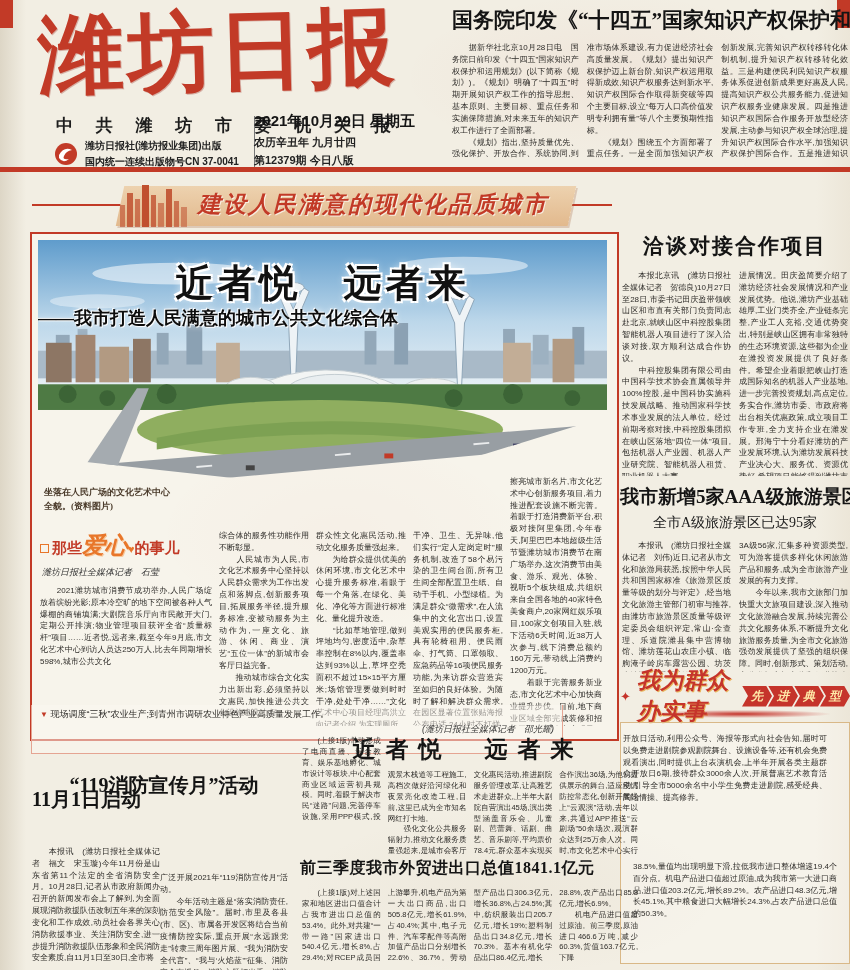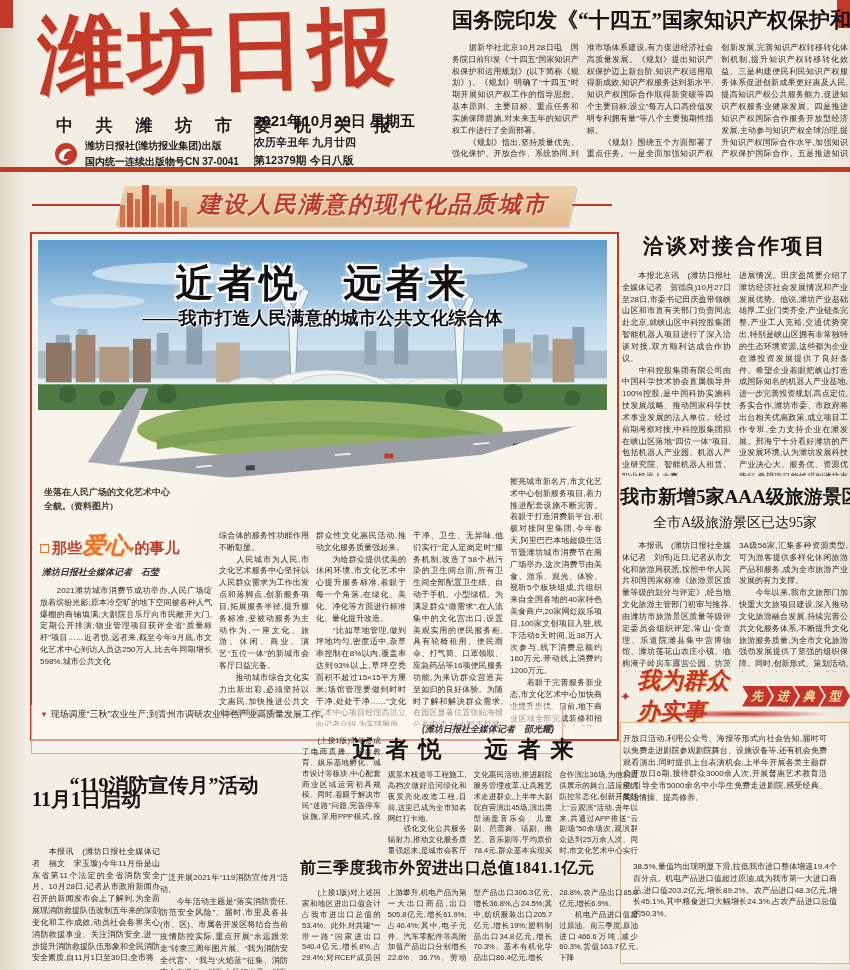--- a/index.html
+++ b/index.html
@@ -37,21 +37,21 @@
   
   .featbox{left:30px;top:232px;width:585px;height:505px;border:2px solid #c23a27;background:rgba(252,250,244,.45);}
   .photo-wrap{left:6px;top:6px;width:569px;height:252px;clip-path:polygon(0 0,100% 0,100% 70%,57% 100%,0 86%);}
   .photo-title{font-size:38px;letter-spacing:4px;color:#111;
     text-shadow:-2px -2px 0 #fff,2px -2px 0 #fff,-2px 2px 0 #fff,2px 2px 0 #fff,0 0 8px #fff;}
   .photo-sub{font-size:18px;color:#0d0d0d;font-weight:900;
     text-shadow:-1px -1px 0 rgba(255,255,255,.9),1px 1px 0 rgba(255,255,255,.9),0 0 6px rgba(255,255,255,.9);}
   .caption{font-size:9px;font-weight:700;color:#4a3a2a;line-height:1.5;font-family:"Liberation Serif",serif;}
   .tag-pre{font-size:15px;font-weight:900;color:#c23a27;}
   .tag-heart{font-size:23px;font-weight:900;font-style:italic;color:#e8762a;text-shadow:1px 1px 0 #f7c79a;}
-  .byline{font-size:9px;font-weight:700;font-style:italic;color:#333;}
+  .byline{font-size:9px;font-weight:400;font-style:italic;color:#333;}
   
   .rr-h1{font-size:21px;text-align:center;letter-spacing:2px;}
   .rr-sub{font-size:14px;text-align:center;color:#1c1c1c;font-family:"Liberation Serif",serif;}
   .slogan{font-size:23px;font-weight:900;font-style:italic;color:#c5342b;
     text-shadow:1px 1px 0 #e9b45a;}
   .badge{display:inline-block;background:#c5342b;color:#ffe9a8;font-weight:900;font-style:italic;
     font-size:12px;padding:2px 9px 2px 9px;margin-left:-4px;
     clip-path:polygon(0 0,calc(100% - 6px) 0,100% 50%,calc(100% - 6px) 100%,0 100%,6px 50%);}
   .tanbox{border:1px solid #d9b887;background:rgba(252,250,244,.4);}
   .cutbox{border:1px solid #e5a492;border-top:none;background:rgba(252,248,242,.5);}
@@ -197,21 +197,21 @@
           <rect x="440" y="205" width="16" height="2" transform="rotate(-5 448 206)"></rect>
         </g>
         <g>
           <rect x="90" y="238" width="9" height="5" fill="#d8d8d8"></rect>
             <rect x="210" y="228" width="9" height="5" fill="#444"></rect>
           <rect x="350" y="216" width="9" height="5" fill="#c23a27"></rect>
             <rect x="480" y="206" width="9" height="5" fill="#446"></rect>
         </g>
       </svg>
       <div class="abs serif photo-title" style="left:0;top:18px;width:100%;text-align:center;font-weight:900;">近者悦　远者来</div>
-      <div class="abs photo-sub serif" style="left:0;top:66px;width:100%;text-align:center;">——我市打造人民满意的城市公共文化综合体</div>
+      <div class="abs photo-sub serif" style="left:0;top:66px;width:100%;">——我市打造人民满意的城市公共文化综合体</div>
     </div>
 
     <div class="abs caption" style="left:12px;top:252px;width:128px;">坐落在人民广场的文化艺术中心全貌。(资料图片)</div>
 
     <div class="abs" style="left:8px;top:296px;width:570px;height:200px;display:flex;gap:7px;">
       <div style="width:172px;">
         <div style="white-space:nowrap;">
           <span style="display:inline-block;width:7px;height:7px;border:1.5px solid #e8762a;margin-right:3px;"></span><span class="tag-pre">那些</span><span class="tag-heart">爱心</span><span style="color:#e8762a;font-size:11px;">♥</span><span class="tag-pre">的事儿</span>
         </div>
         <div class="byline" style="margin:5px 0 6px 2px;">潍坊日报社全媒体记者　石莹</div>

